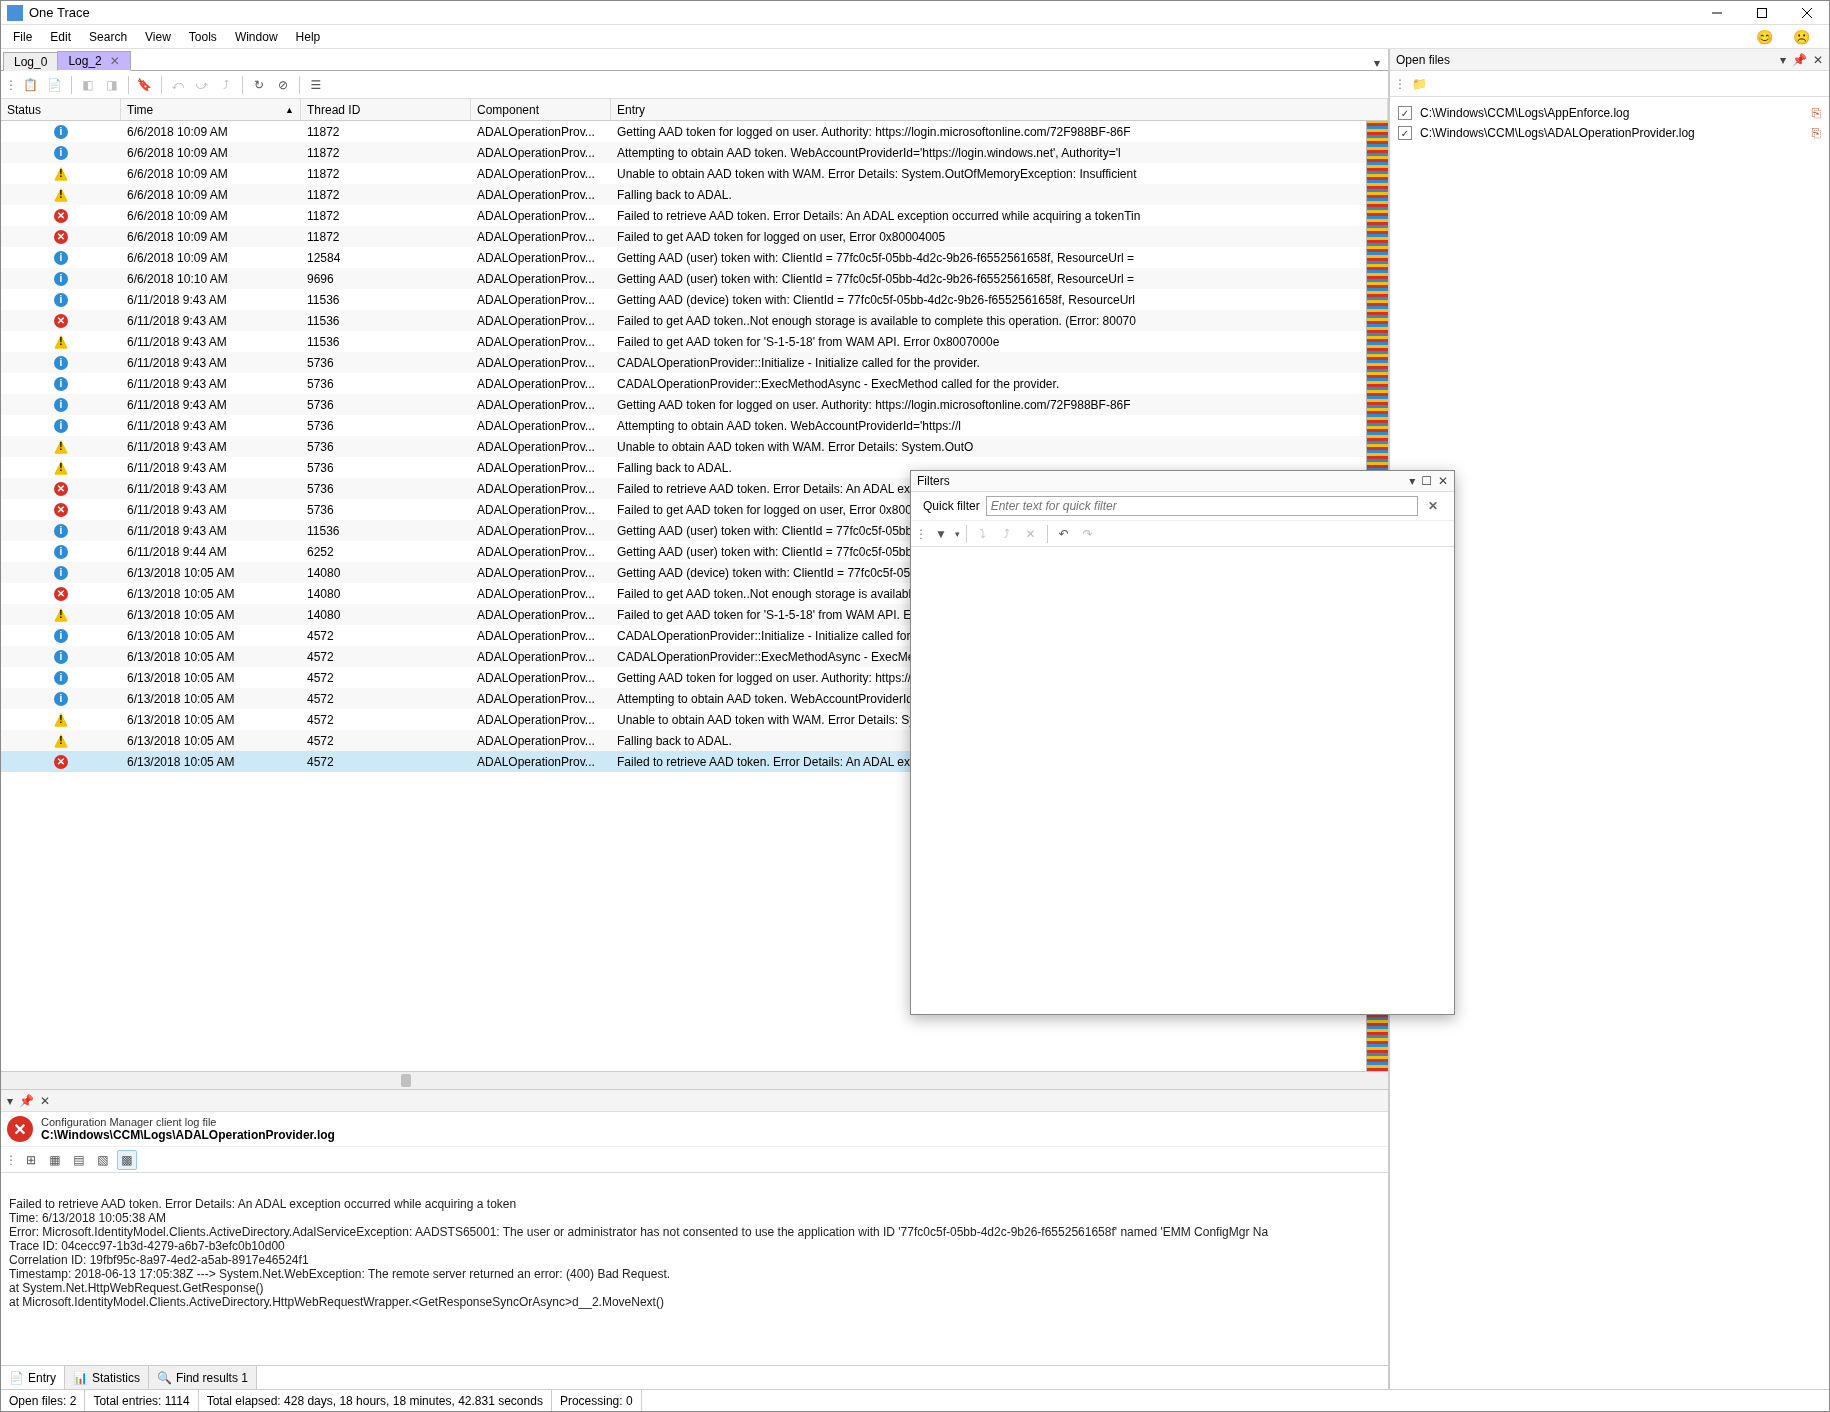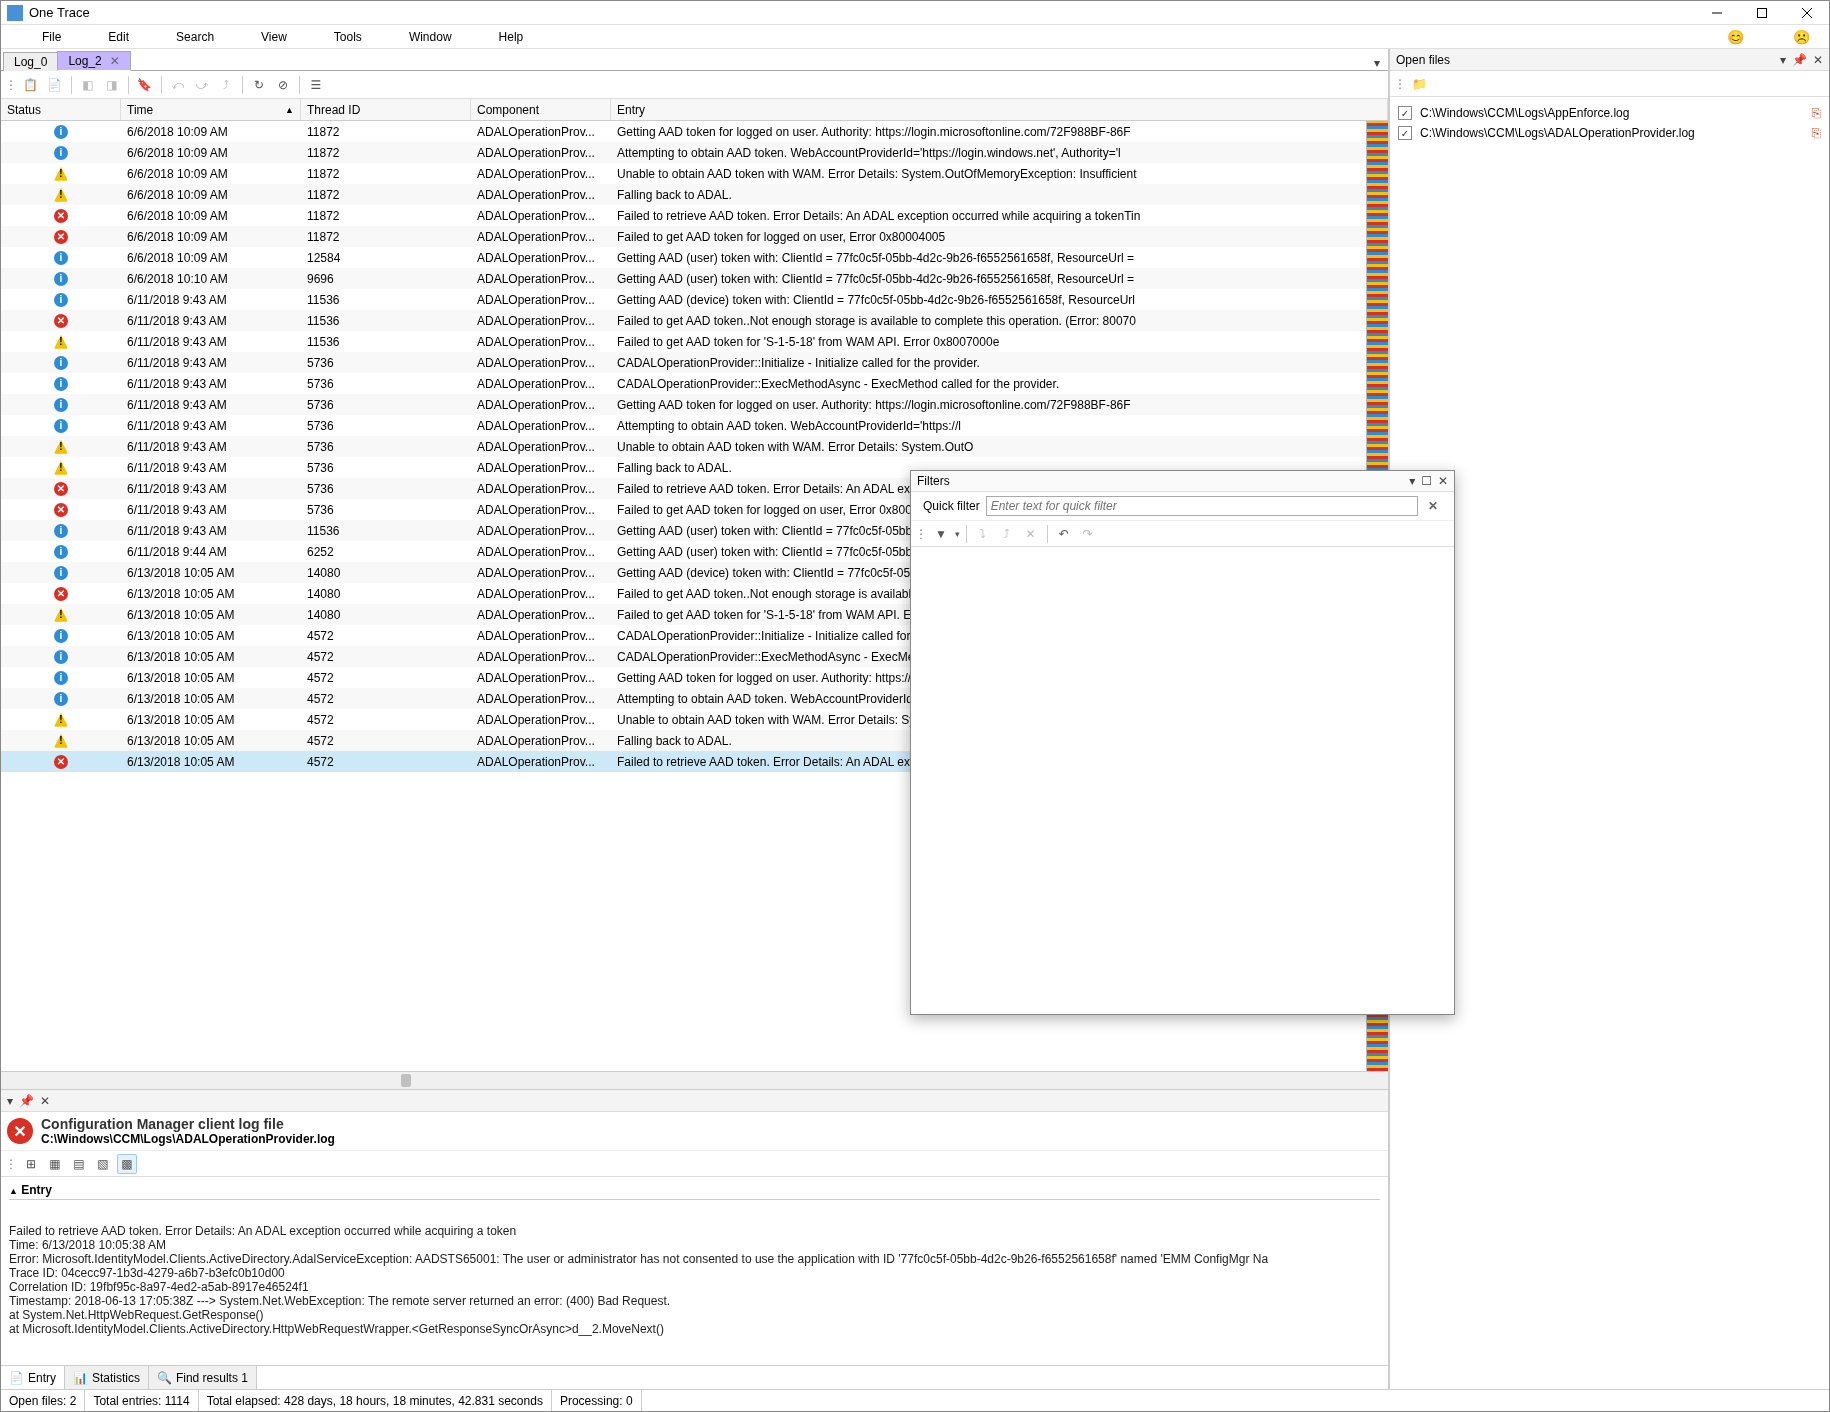--- a/index.html
+++ b/index.html
@@ -4,21 +4,21 @@
 <style>
 * { margin: 0; padding: 0; box-sizing: border-box; font-family: "Segoe UI", Tahoma, sans-serif; font-size: 12px; }
 body { background: #fff; color: #000; overflow: hidden; }
 .window { width: 1830px; height: 1412px; display: flex; flex-direction: column; border: 1px solid #888; }
 .titlebar { height: 24px; display: flex; align-items: center; background: #fff; border-bottom: 1px solid #e0e0e0; }
 .titlebar-icon { width: 16px; height: 16px; margin: 0 6px; background:#4a90d9; display:inline-block; }
 .titlebar-title { flex: 1; font-size: 13px; }
 .win-btns { display: flex; }
 .win-btn { width: 45px; height: 29px; display:flex; align-items:center; justify-content:center; }
 .menubar { height: 24px; display:flex; align-items:center; gap: 2px; padding: 0 4px; border-bottom: 1px solid #e0e0e0; }
-.menubar span { padding: 2px 8px; margin-left: 29px; }
+.menubar span { padding: 2px 8px; }
 .emoji-row { margin-left:auto; display:flex; gap:4px; padding-right:6px;}
 .emoji { font-size:14px; }
 .center-row { flex:1; display:flex; min-height:0; }
 .left-pane { flex:1; display:flex; flex-direction:column; border-right:1px solid #ccc; min-width:0; }
 .right-pane { width:440px; display:flex; flex-direction:column; border-left:1px solid #ccc; }
 .tabs { height:22px; display:flex; align-items:flex-end; border-bottom:1px solid #aaa; padding-left:2px; position:relative;}
 .tab { padding:2px 10px; border:1px solid #aaa; border-bottom:none; background:#eee; margin-right:-1px; position:relative; top:1px;}
 .tab.active { background:#c4b5fd; border-bottom:1px solid #fff;text-align:right; }
 .tab .x { margin-left:8px; color:#666; }
 .tabs-drop { margin-left:auto; padding:0 8px; color:#444;}
@@ -46,21 +46,21 @@
 .icon.error { background:#d93025; }
 .heatbar { position:absolute; right:0; top:0; width:22px; height:100%; background:repeating-linear-gradient(0deg,#d93025 0 3px,#f2c200 3px 6px,#2d8cd6 6px 9px); border-left:1px solid #bbb;}
 .hscroll { height:18px; background:#f0f0f0; border-top:1px solid #ccc; position:relative; }
 .hscroll-thumb { position:absolute; left:400px; width:10px; top:2px; bottom:2px; background:#c0c0c0; border-radius:2px;}
 .props-pane { height:300px; border-top:1px solid #ccc; display:flex; flex-direction:column; }
 .pane-header { display:flex; align-items:center; padding:2px 6px; background:#f4f4f4; border-bottom:1px solid #ddd; height:22px;}
 .pane-header-title { flex:1; }
 .pane-header-btns { display:flex; gap:6px; color:#444; }
 .props-title-row { display:flex; align-items:center; padding:4px 6px; gap:8px; border-bottom:1px solid #eee;}
 .big-error { width:26px; height:26px; border-radius:50%; background:#d93025; display:flex; align-items:center; justify-content:center; color:#fff; font-weight:bold; font-size:16px;}
-.props-title-txt .sub { font-size:14px; color:#333;font-weight:bold; }
+.props-title-txt .sub { font-size:11px; color:#333; }
 .props-title-txt .main { font-weight:bold; }
 .props-toolbar { height:26px; display:flex; align-items:center; gap:4px; padding:0 4px; border-bottom:1px solid #ddd;}
 .props-toolbar .tb-btn.active { border:1px solid #99c9ef; background:#e5f1fb; }
 .props-body { flex:1; overflow:auto; padding:4px 8px; }
 .entry-hdr { font-weight:bold; padding:2px 0; border-bottom:1px solid #ccc; margin-bottom:4px; }
 .ctx-row { display:flex; gap:10px; }
 .ctx-label { width:120px; color:#333; }
 .ctx-content { flex:1; white-space:pre-line; color:#222; padding-top:20px;}
 .props-bottom-tabs { display:flex; border-top:1px solid #ccc; height:24px; align-items:stretch;}
 .btab { display:flex; align-items:center; gap:4px; padding:0 8px; border-right:1px solid #ccc; }
@@ -421,21 +421,20 @@
         </div>
         <div class="props-toolbar">
           <span style="color:#777">⋮</span>
           <div class="tb-btn">⊞</div>
           <div class="tb-btn">▦</div>
           <div class="tb-btn">▤</div>
           <div class="tb-btn">▧</div>
           <div class="tb-btn active">▩</div>
         </div>
         <div class="props-body">
-          <div class="entry-hdr"><span style="font-size:9px">▲</span> <span>Entry</span></div>
           <div class="ctx-row">
             <div class="ctx-content">Failed to retrieve AAD token. Error Details: An ADAL exception occurred while acquiring a token
 Time: 6/13/2018 10:05:38 AM
 Error: Microsoft.IdentityModel.Clients.ActiveDirectory.AdalServiceException: AADSTS65001: The user or administrator has not consented to use the application with ID '77fc0c5f-05bb-4d2c-9b26-f6552561658f' named 'EMM ConfigMgr Na
 Trace ID: 04cecc97-1b3d-4279-a6b7-b3efc0b10d00
 Correlation ID: 19fbf95c-8a97-4ed2-a5ab-8917e46524f1
 Timestamp: 2018-06-13 17:05:38Z ---&gt; System.Net.WebException: The remote server returned an error: (400) Bad Request.
    at System.Net.HttpWebRequest.GetResponse()
    at Microsoft.IdentityModel.Clients.ActiveDirectory.HttpWebRequestWrapper.&lt;GetResponseSyncOrAsync&gt;d__2.MoveNext()</div>
           </div>

